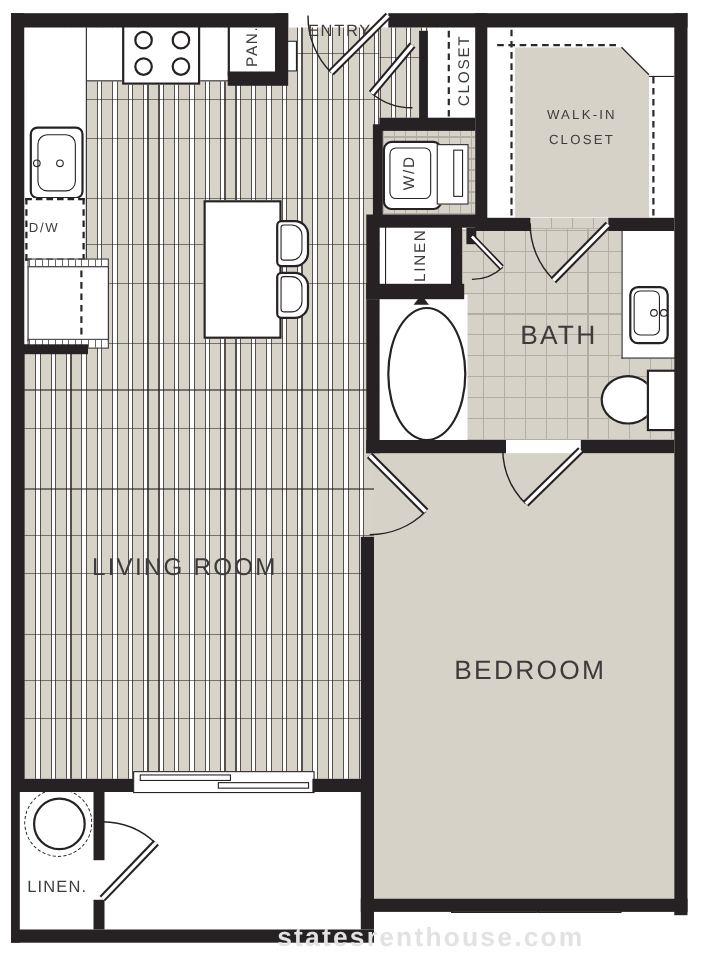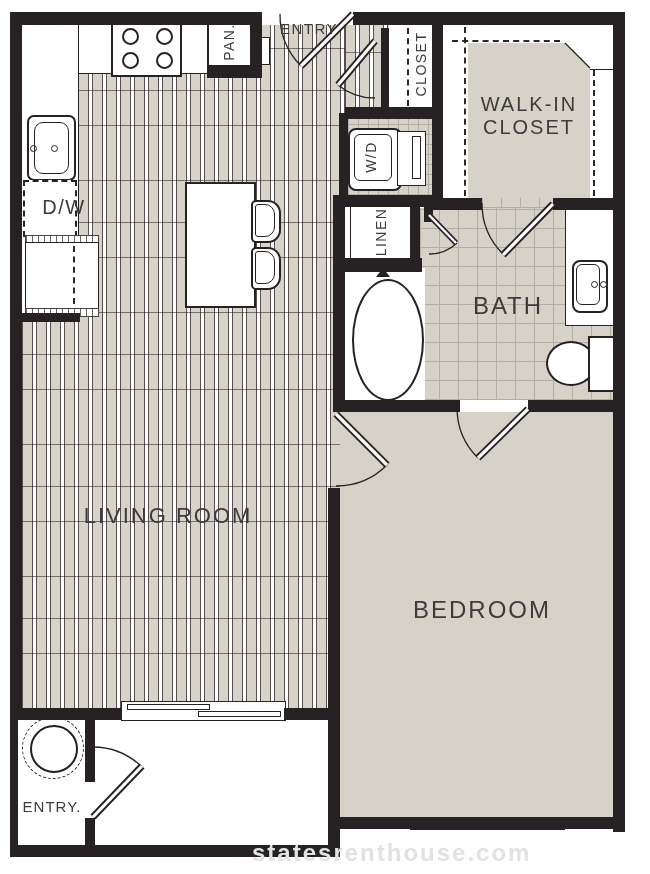--- a/index.html
+++ b/index.html
@@ -30,21 +30,21 @@
   .hatch{position:absolute;background:repeating-linear-gradient(90deg,#6b6763 0 1px,#ffffff 1px 6px);border:1px solid #444;}
   
   .dash-v{position:absolute;width:0;border-left:2px dashed #2c2829;}
   .dash-h{position:absolute;height:0;border-top:2px dashed #2c2829;}
   .line-h{position:absolute;height:0;border-top:1.2px solid #262223;}
   
   .lbl{position:absolute;transform:translate(-50%,-50%);white-space:nowrap;
        color:#3d3b3c;letter-spacing:2px;font-weight:400;}
   .lbl.vert{transform:translate(-50%,-50%) rotate(-90deg);}
   .sz-big{font-size:22px;}
-  .sz-med{font-size:20px;}
+  .sz-med{font-size:12px;}
   .sz-sml{font-size:14px;letter-spacing:1.5px;}
   .circle{position:absolute;border-radius:50%;}
   .tri-up{position:absolute;width:0;height:0;border-left:7px solid transparent;
           border-right:7px solid transparent;border-bottom:9px solid #262223;}
   #doors{position:absolute;left:0;top:0;pointer-events:none;}
   .watermark{position:absolute;font-size:24px;font-weight:700;letter-spacing:2px;color:#e2e2e2;}
 </style>
 </head>
 <body>
 
@@ -80,21 +80,21 @@
 
   <div class="whitebox thin-outlined" style="left:252px;top:37px;width:16px;height:26px;"></div>
 
   <div class="whitebox" style="left:27px;top:115px;width:45px;height:62px;border:2px solid #262223;border-radius:7px;">
     <div class="abs" style="left:5px;top:5px;width:33px;height:50px;border:1.5px solid #262223;border-radius:9px;"></div>
     <div class="circle" style="left:1px;top:28px;width:5px;height:5px;border:1.5px solid #262223;"></div>
     <div class="circle" style="left:22px;top:28px;width:5px;height:5px;border:1.5px solid #262223;"></div>
   </div>
 
   <div class="whitebox dashed-box" style="left:23px;top:180px;width:50px;height:53px;"></div>
-  <div class="lbl sz-sml" style="left:64px;top:207px;font-size:20px;">D/W</div>
+  <div class="lbl sz-sml" style="left:40px;top:207px;font-size:12px;">D/W</div>
 
   <div class="hatch" style="left:25px;top:235px;width:72px;height:7px;"></div>
   <div class="whitebox thin-outlined" style="left:25px;top:242px;width:72px;height:66px;">
     <div class="dash-v" style="left:47px;top:3px;height:58px;"></div>
   </div>
   <div class="hatch" style="left:25px;top:308px;width:72px;height:7px;"></div>
 
   <div class="whitebox outlined" style="left:185px;top:182px;width:67px;height:122px;"></div>
   <div class="whitebox" style="left:251px;top:200px;width:26px;height:39px;border:2px solid #262223;border-radius:5px 13px 13px 5px;">
     <div class="abs" style="left:2px;top:2px;width:18px;height:31px;border:1.5px solid #262223;border-radius:3px 10px 10px 3px;"></div>
@@ -207,17 +207,17 @@
 
     <line x1="565" y1="43" x2="590" y2="68" stroke="#262223" stroke-width="1.2"></line>
   </svg>
 
   <div class="lbl" style="left:309px;top:28px;font-size:15px;letter-spacing:1.5px;">ENTRY</div>
   <div class="lbl sz-med" style="left:529px;top:104px;">WALK-IN</div>
   <div class="lbl sz-med" style="left:529px;top:127px;">CLOSET</div>
   <div class="lbl" style="left:508px;top:306px;font-size:24px;">BATH</div>
   <div class="lbl sz-big" style="left:482px;top:610px;font-size:24px;">BEDROOM</div>
   <div class="lbl sz-big" style="left:168px;top:516px;">LIVING ROOM</div>
-  <div class="lbl" style="left:52px;top:806px;font-size:15px;letter-spacing:1px;">ENTRY.</div>
+  <div class="lbl" style="left:52px;top:806px;font-size:15px;letter-spacing:1px;">LINEN.</div>
 
   <div class="watermark" style="left:252px;top:839px;">statesrenthouse.com</div>
 
 </div>
 
 </body></html>

